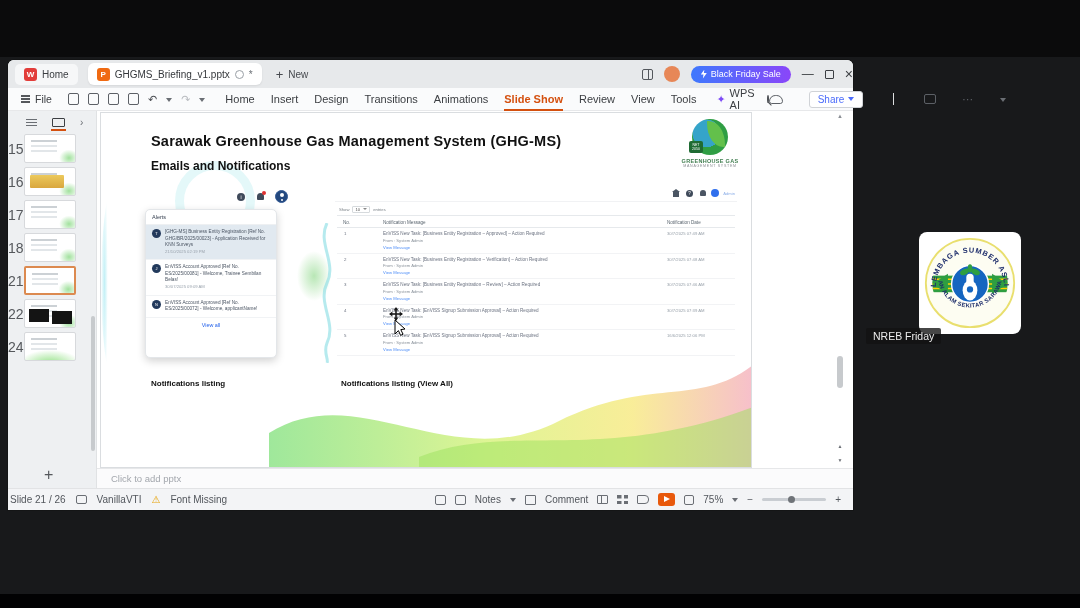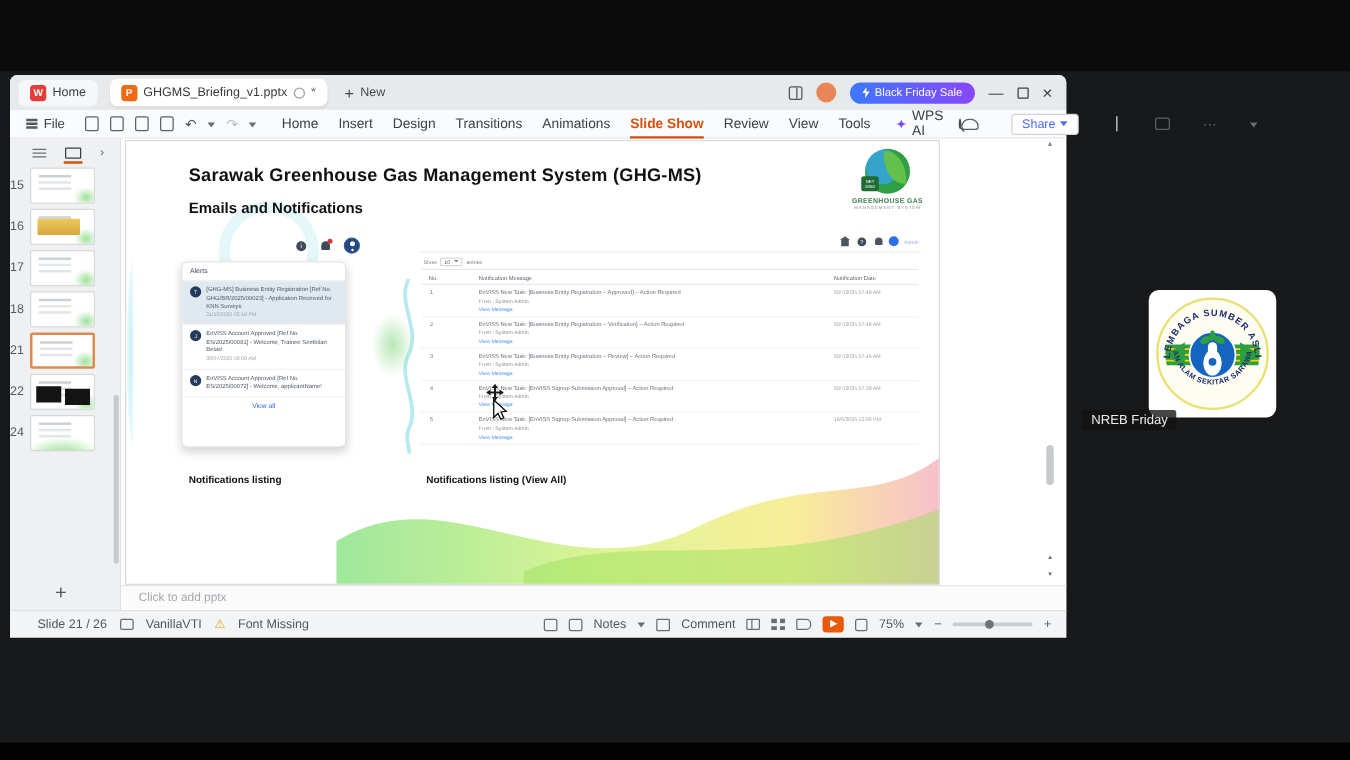--- a/index.html
+++ b/index.html
@@ -11,21 +11,21 @@
   .win{position:absolute;left:8px;top:60px;width:845px;height:450px;background:#fff;border-radius:6px 6px 0 0;box-shadow:0 0 0 1px rgba(0,0,0,.15)}
   .tbar{position:absolute;left:0;top:0;right:0;height:28px;background:#e7e9eb;border-radius:6px 6px 0 0;display:flex;align-items:center}
   .hometab{margin-left:7px;height:21px;background:#f6f7f8;border-radius:5px;display:flex;align-items:center;gap:5px;padding:0 9px;font-size:10px;color:#3a3d41}
   .wlogo{width:13px;height:13px;background:#e23d3a;border-radius:3px;color:#fff;font-size:8px;font-weight:bold;display:flex;align-items:center;justify-content:center}
   .doctab{margin-left:10px;height:22px;background:#fff;border-radius:6px;display:flex;align-items:center;gap:5px;padding:0 9px;font-size:10px;color:#35383c;box-shadow:0 1px 2px rgba(0,0,0,.08)}
   .plogo{width:13px;height:13px;background:#f06a12;border-radius:3px;color:#fff;font-size:8px;font-weight:bold;display:flex;align-items:center;justify-content:center}
   .prevdot{width:9px;height:9px;border:1.2px solid #9aa0a6;border-radius:50%}
   .modstar{color:#6b7076;font-size:10px}
   .newtab{margin-left:14px;display:flex;align-items:center;gap:5px;font-size:10px;color:#46494e}
   .newplus{font-size:13px;color:#46494e;line-height:1}
-  .tbar-right{margin-left:auto;display:flex;align-items:center;gap:11px;padding-right:11px}
+  .tbar-right{margin-left:auto;display:flex;align-items:center;gap:11px;}
   .layout-ic{width:11px;height:11px;border:1.3px solid #53575c;border-radius:2px;position:relative}
   .layout-ic::after{content:"";position:absolute;left:5px;top:0;bottom:0;width:1.3px;background:#53575c}
   .avatar-orange{width:16px;height:16px;border-radius:50%;background:#e né}
   .avatar-orange{width:16px;height:16px;border-radius:50%;background:#e78757}
   .promo{height:17px;display:flex;align-items:center;gap:4px;padding:0 10px;border-radius:9px;background:linear-gradient(90deg,#3e78fd,#8a46f9);color:#fff;font-size:9px;white-space:nowrap}
   .bolt{width:6px;height:9px;background:#fff;clip-path:polygon(60% 0,0 55%,45% 55%,35% 100%,100% 40%,52% 40%)}
   .wbtn{font-size:12px;color:#3c3f43;line-height:1}
   .restore-ic{width:9px;height:9px;border:1.2px solid #3c3f43;border-radius:1px}
   .close-btn{font-size:14px;color:#3c3f43;line-height:1}
   
@@ -52,21 +52,21 @@
   .ribbon-ic{width:12px;height:10px;border:1.2px solid #5c6066;border-radius:2px}
   .more{font-size:11px;color:#5c6066;letter-spacing:1px}
   
   .lpanel{position:absolute;left:0;top:51px;width:89px;height:377px;background:#eef0f2;border-right:1px solid #e0e2e4}
   .ph{display:flex;align-items:center;gap:15px;padding:6px 0 4px 18px}
   .ol-ic{width:11px;height:8px;background:linear-gradient(#6a6e74,#6a6e74) 0 0/11px 1.2px no-repeat,linear-gradient(#6a6e74,#6a6e74) 0 3.4px/11px 1.2px no-repeat,linear-gradient(#6a6e74,#6a6e74) 0 6.8px/11px 1.2px no-repeat}
   .sl-ic{width:13px;height:9px;border:1.3px solid #3c3f43;border-radius:1px;position:relative}
   .sl-ic::after{content:"";position:absolute;left:-2px;right:-2px;bottom:-5px;height:2px;background:#d4500f}
   .pchev{color:#6a6e74;font-size:10px}
   .thumb-row{display:flex;align-items:center;height:33px}
-  .tnum{width:16px;text-align:left;padding-right:5px;font-size:10px;color:#55585c}
+  .tnum{width:16px;text-align:left;padding-right:5px;font-size:14px;color:#55585c}
   .tbox{width:52px;height:29px;border:1px solid #d7d9dc;border-radius:2px;position:relative;overflow:hidden;background:radial-gradient(14px 12px at 88% 85%,rgba(130,215,125,.75),transparent 70%),#fff}
   .tbox::before{content:"";position:absolute;left:6px;top:5px;width:26px;height:1.6px;background:#ccd1d5;box-shadow:0 5px 0 #e2e6e9,0 10px 0 #e2e6e9}
   .v-gold::after{content:"";position:absolute;left:5px;top:7px;width:34px;height:13px;background:linear-gradient(#ecc95c,#d9a73e);border-radius:1px}
   .v-dark::after{content:"";position:absolute;left:4px;top:9px;width:20px;height:13px;background:#141414;box-shadow:23px 2px 0 #141414}
   .v-greenband{background:linear-gradient(0deg,rgba(134,221,119,.9) 0 34%,transparent 34%),#fff}
   .v-greenband::after{content:"";position:absolute;left:9px;top:12px;width:31px;height:8px;background:#232323;border-radius:1px}
   .v-greenwave{background:radial-gradient(42px 20px at 50% 118%,rgba(134,221,119,.95),transparent 75%),#fff}
   .tbox.sel{border:2px solid #dc8a50}
   .pscroll{position:absolute;right:1px;top:205px;width:4px;height:135px;background:#c7cacd;border-radius:2px}
   .addslide{position:absolute;left:36px;bottom:4px;font-size:16px;color:#55585c}
@@ -128,21 +128,21 @@
   .caption{position:absolute;font-size:8px;font-weight:bold;color:#111}
   .cursor{position:absolute;left:286px;top:194px}
   
   .vscroll{position:absolute;right:8px;top:2px;width:10px;bottom:2px}
   .vs-up{position:absolute;top:0;left:2px;font-size:6px;color:#8a8e94}
   .vs-thumb{position:absolute;top:243px;left:2px;width:6px;height:32px;background:#c7cacd;border-radius:3px}
   .vs-btn{position:absolute;left:0px;width:10px;height:12px;font-size:5px;color:#6a6e74;text-align:center;line-height:12px}
   
   .notes{position:absolute;left:89px;top:408px;right:0;height:20px;background:#fbfbfc;border-top:1px solid #e6e7e9;font-size:9.5px;color:#a3a7ad;line-height:20px;padding-left:14px}
   .sbar{position:absolute;left:0;top:428px;right:0;height:22px;background:#f3f4f6;border-top:1px solid #e2e3e5;display:flex;align-items:center;font-size:10px;color:#52565c}
-  .sbar .lft{display:flex;align-items:center;gap:10px;padding-left:22px}
+  .sbar .lft{display:flex;align-items:center;gap:10px;padding-left:2px}
   .theme-ic{width:11px;height:9px;border:1.2px solid #6a6e74;border-radius:2px}
   .warn{color:#e7a615;font-size:10px}
   .sbar .rgt{margin-left:auto;display:flex;align-items:center;gap:9px;padding-right:12px}
   .sbi{width:11px;height:10px;border:1.2px solid #6a6e74;border-radius:2px}
   .vi1{width:11px;height:9px;border:1.2px solid #6a6e74;border-radius:1px;position:relative}
   .vi1::after{content:"";position:absolute;left:3px;top:0;bottom:0;width:1.2px;background:#6a6e74}
   .vi2{width:11px;height:9px;background:linear-gradient(#6a6e74,#6a6e74) 0 0/4.5px 3.5px no-repeat,linear-gradient(#6a6e74,#6a6e74) 6.5px 0/4.5px 3.5px no-repeat,linear-gradient(#6a6e74,#6a6e74) 0 5.5px/4.5px 3.5px no-repeat,linear-gradient(#6a6e74,#6a6e74) 6.5px 5.5px/4.5px 3.5px no-repeat}
   .vi3{width:12px;height:9px;border:1.2px solid #6a6e74;border-radius:1px 4px 4px 1px}
   .play{width:17px;height:13px;background:#e8590c;border-radius:3px;position:relative}
   .play::after{content:"";position:absolute;left:6px;top:3px;border-left:6px solid #fff;border-top:3.5px solid transparent;border-bottom:3.5px solid transparent}

